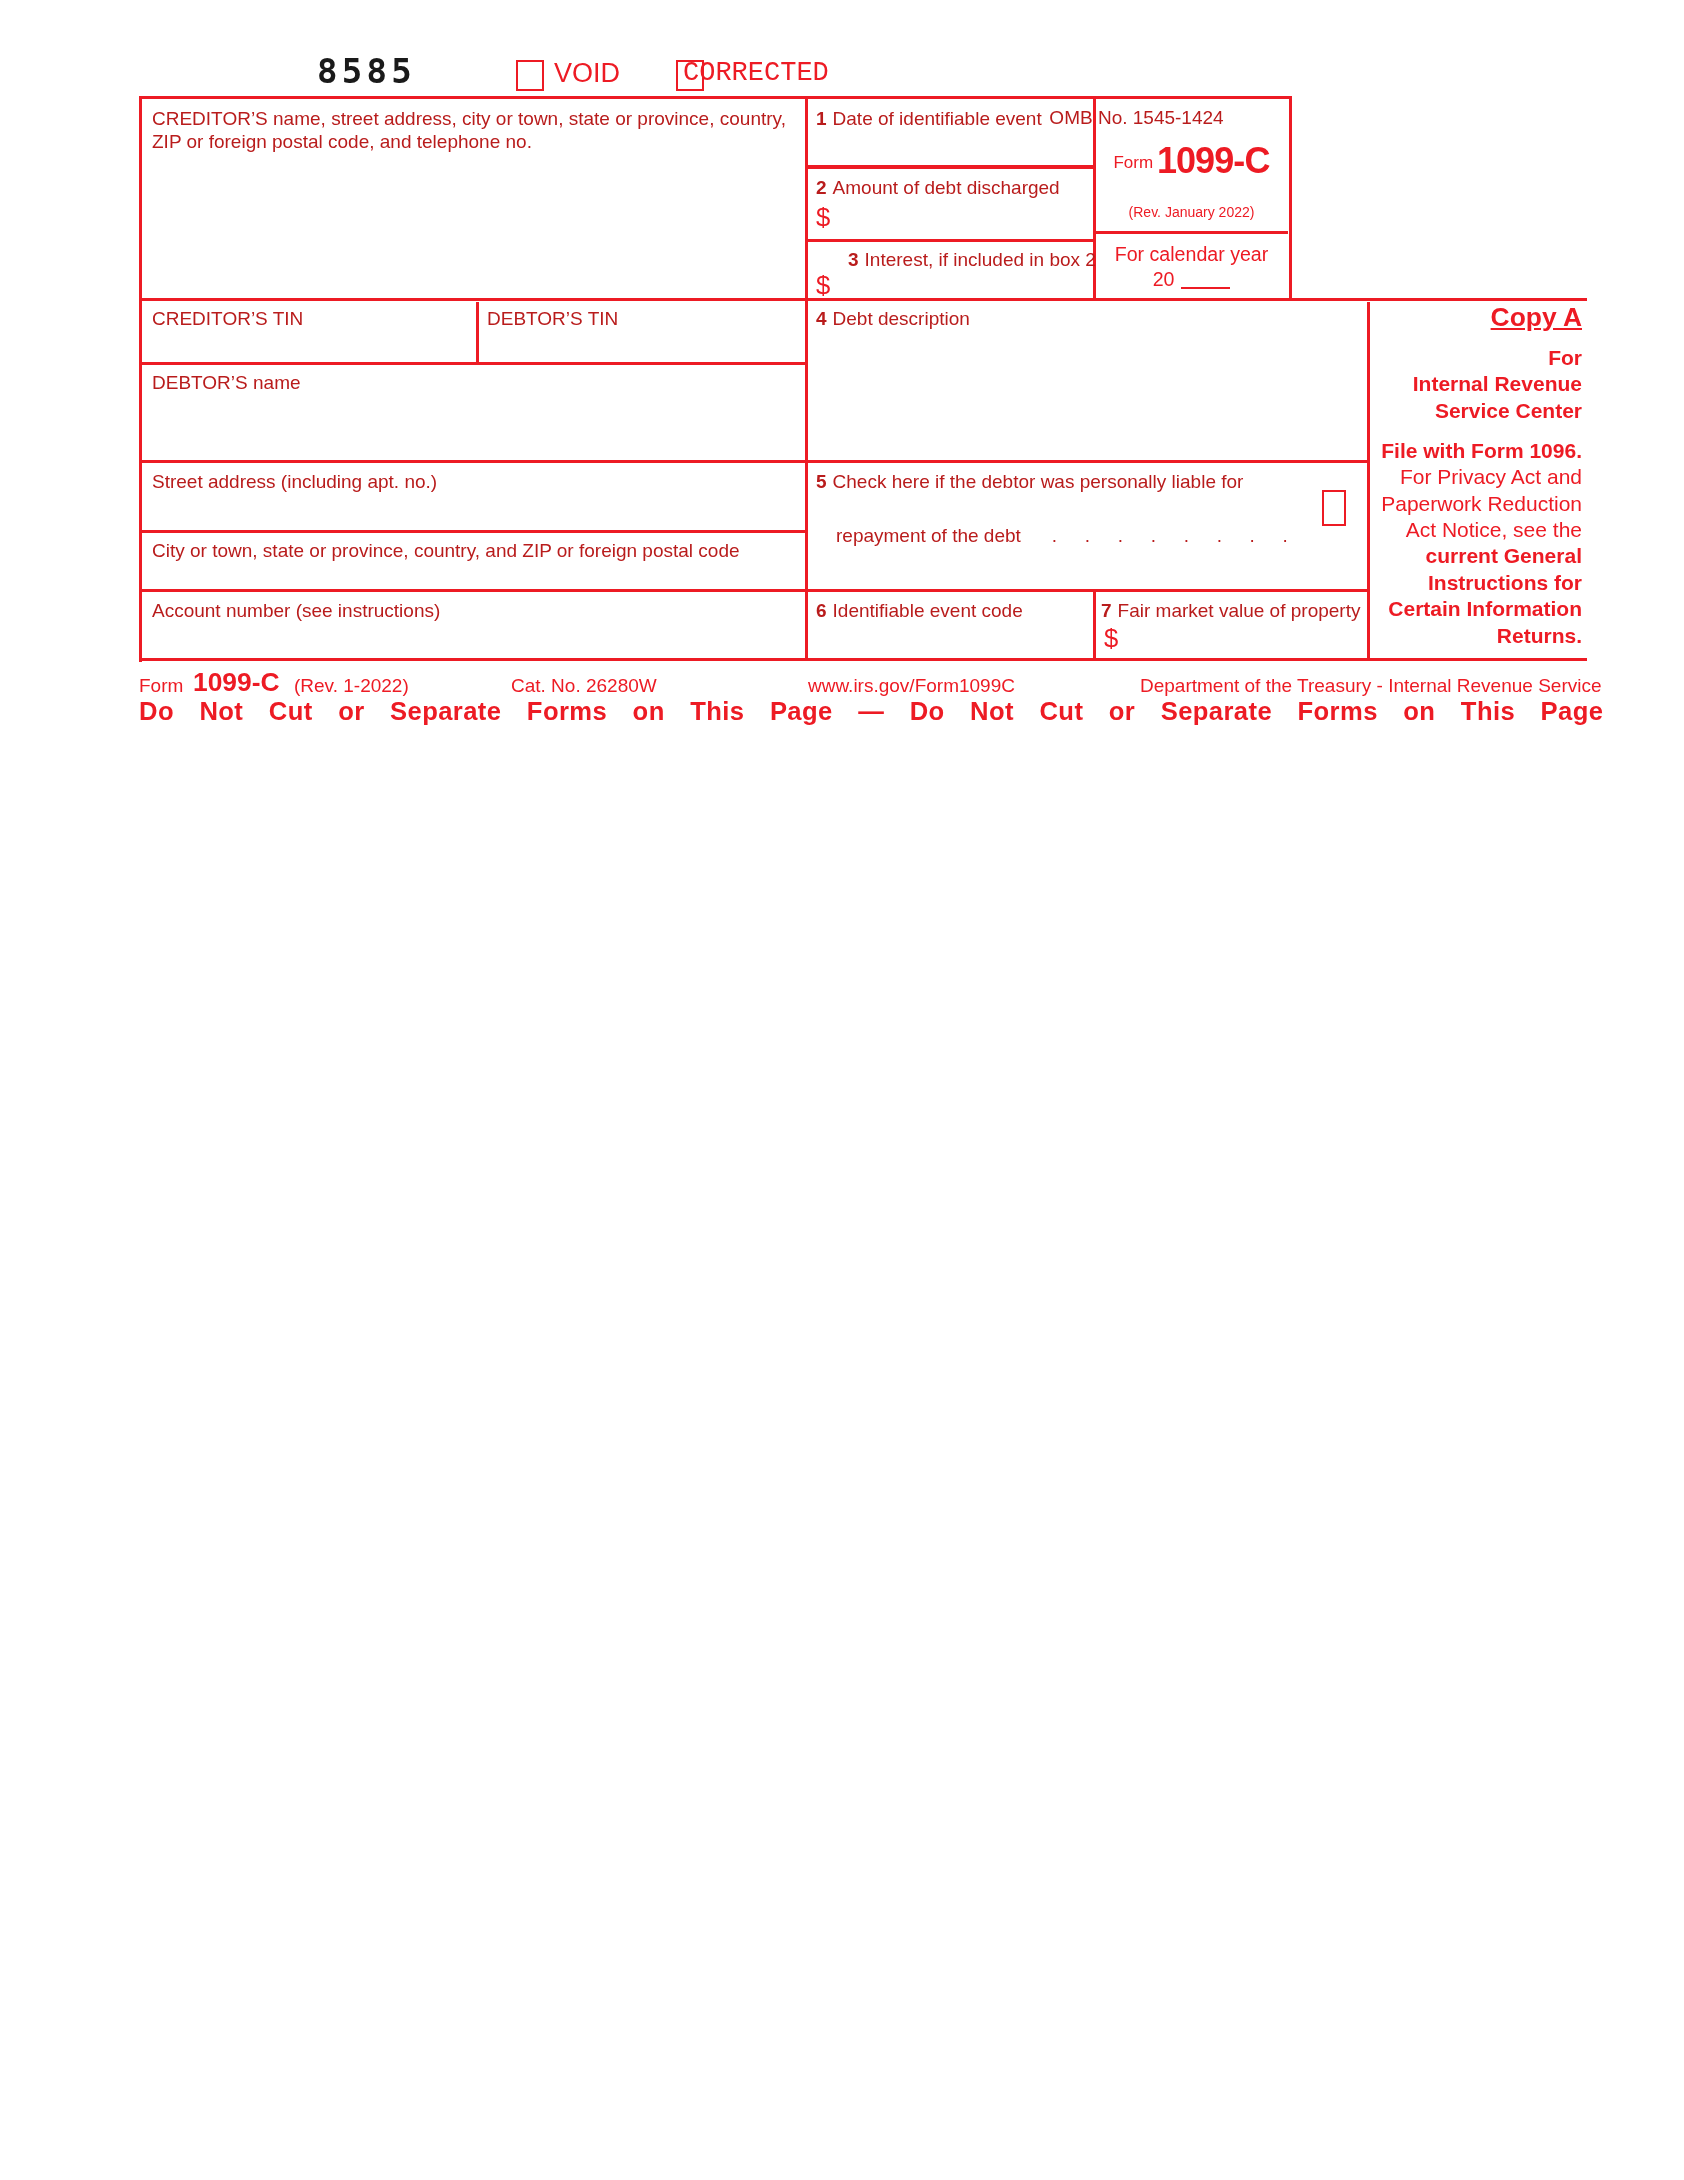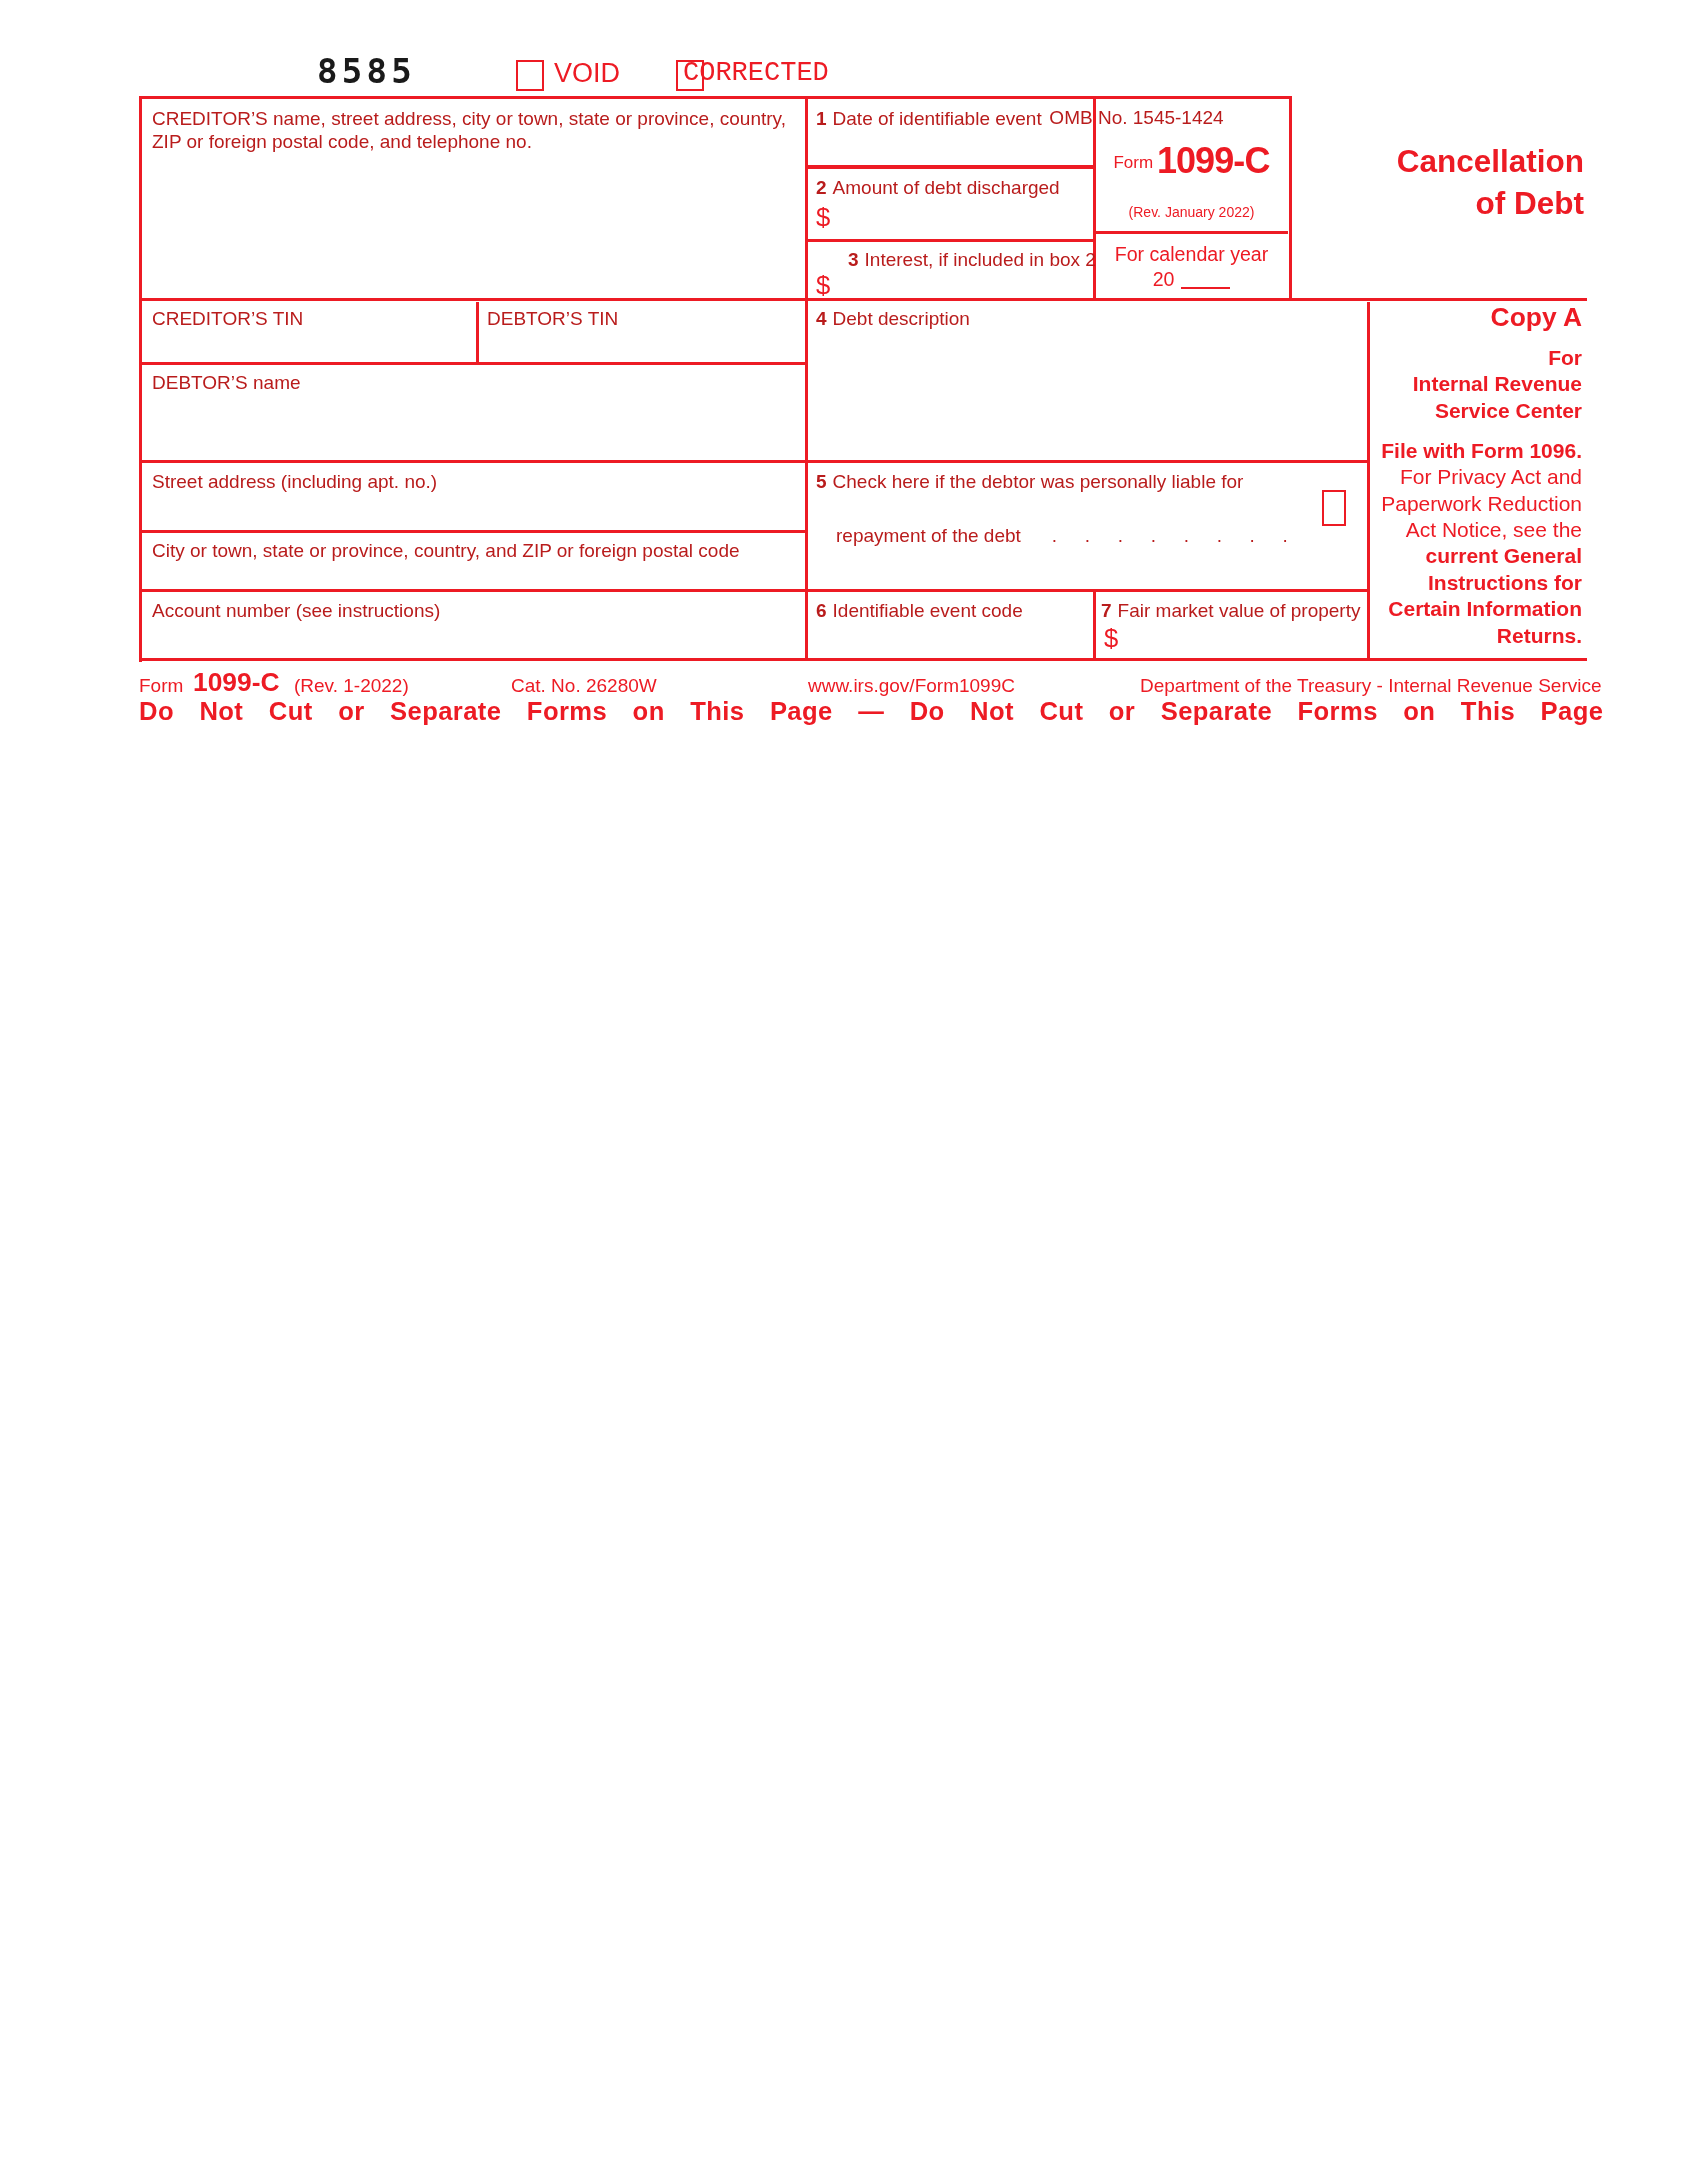--- a/index.html
+++ b/index.html
@@ -32,21 +32,21 @@
   .cal{font-size:19.6px;}
   .year-blank{display:inline-block;width:49px;border-bottom:2.6px solid #ED1B24;height:20.4px;margin-left:6.8px;vertical-align:-3.4px;}
   .main-title{
     position:absolute;left:1303px;top:140px;width:281px;text-align:right;
     font-size:31.5px;line-height:42px;font-weight:bold;
   }
   .copya{
     position:absolute;left:1371px;top:302px;width:211px;text-align:right;
     font-size:21px;line-height:26.4px;
   }
-  .copya .t{font-size:26.4px;font-weight:bold;line-height:31px;margin-bottom:12px;}
+  .copya .t{font-size:26.4px;font-weight:bold;line-height:31px;margin-bottom:12px;text-decoration:underline;}
   .copya .b{font-weight:bold;}
   .copya .gap{margin-top:13.6px;}
   .dots{word-spacing:19px;margin-left:31px;letter-spacing:1.7px;}
   .foot{position:absolute;font-size:19px;white-space:nowrap;}
   .foot-form-num{position:absolute;font-size:26.4px;font-weight:bold;white-space:nowrap;}
   .cutline{
     position:absolute;left:139px;top:697px;width:1465px;
     font-size:25.6px;font-weight:bold;white-space:nowrap;
     word-spacing:18px;letter-spacing:0.4px;
   }
@@ -104,24 +104,20 @@
   <div class="omb-cell" style="top:140px;">
     <span class="form-word">Form</span>
     <span class="form-big">1099-C</span>
   </div>
   <div class="omb-cell rev" style="top:204px;">(Rev. January 2022)</div>
   <div class="omb-cell cal" style="top:243px;">For calendar year</div>
   <div class="omb-cell cal" style="top:267px;">
     <span>20</span><span class="year-blank"></span>
   </div>
 
-  <div class="main-title">
-    <div>Cancellation</div>
-    <div>of Debt</div>
-  </div>
 
   <div class="lbl" style="left:152px;top:307px;">CREDITOR’S TIN</div>
   <div class="entry" style="left:145px;top:332px;width:328px;height:27px;"></div>
   <div class="lbl" style="left:487px;top:307px;">DEBTOR’S TIN</div>
   <div class="entry" style="left:482px;top:332px;width:319px;height:27px;"></div>
   <div class="lbl" style="left:152px;top:371px;">DEBTOR’S name</div>
   <div class="entry" style="left:145px;top:399px;width:656px;height:58px;"></div>
 
   <div class="lbl" style="left:816px;top:307px;">
     <span class="num">4</span><span>Debt description</span>

